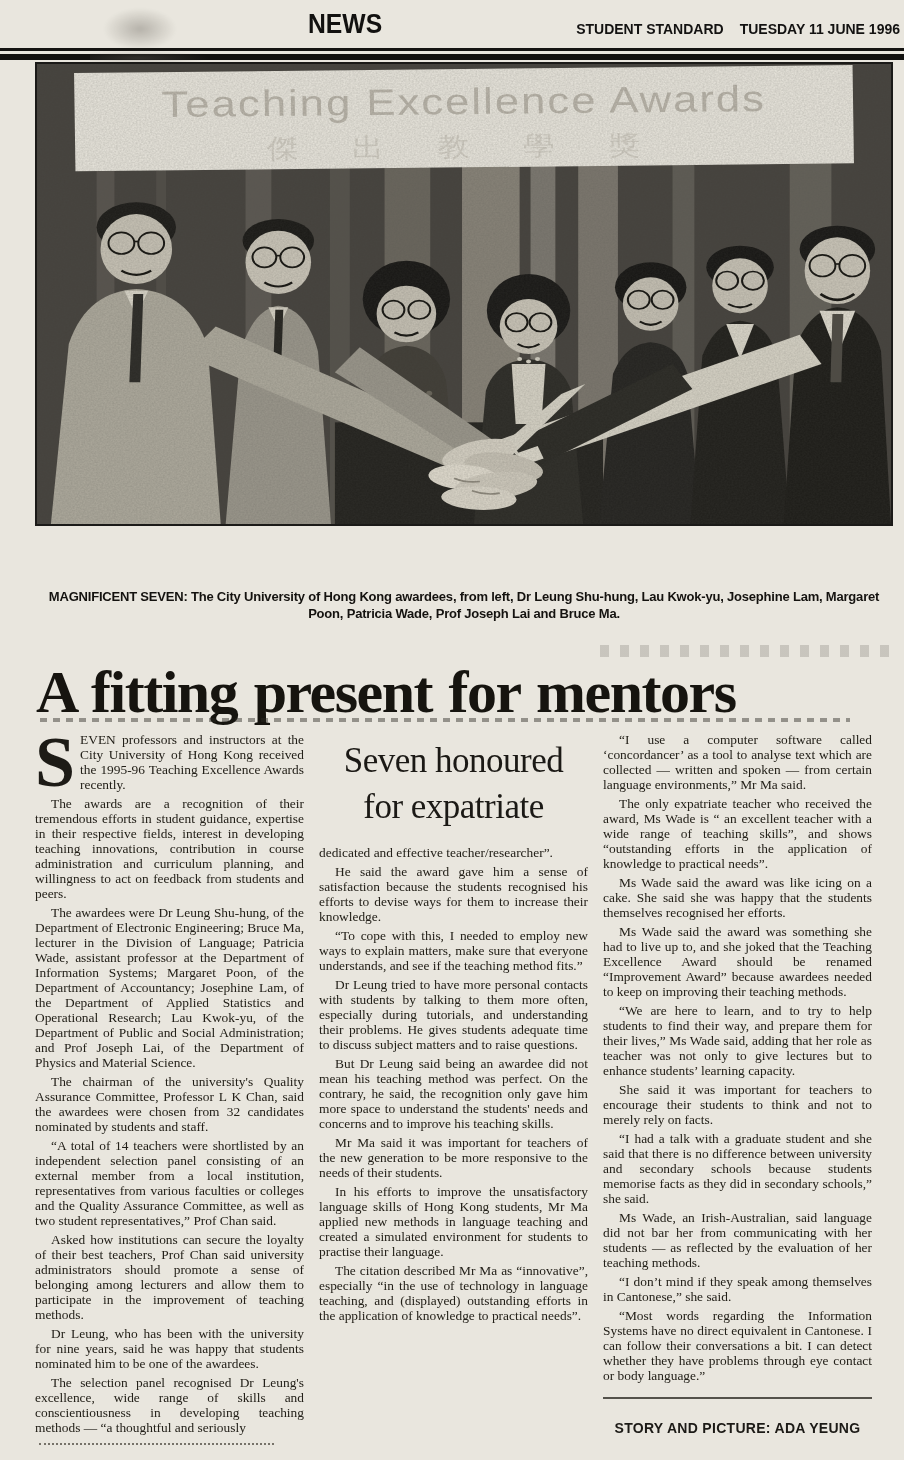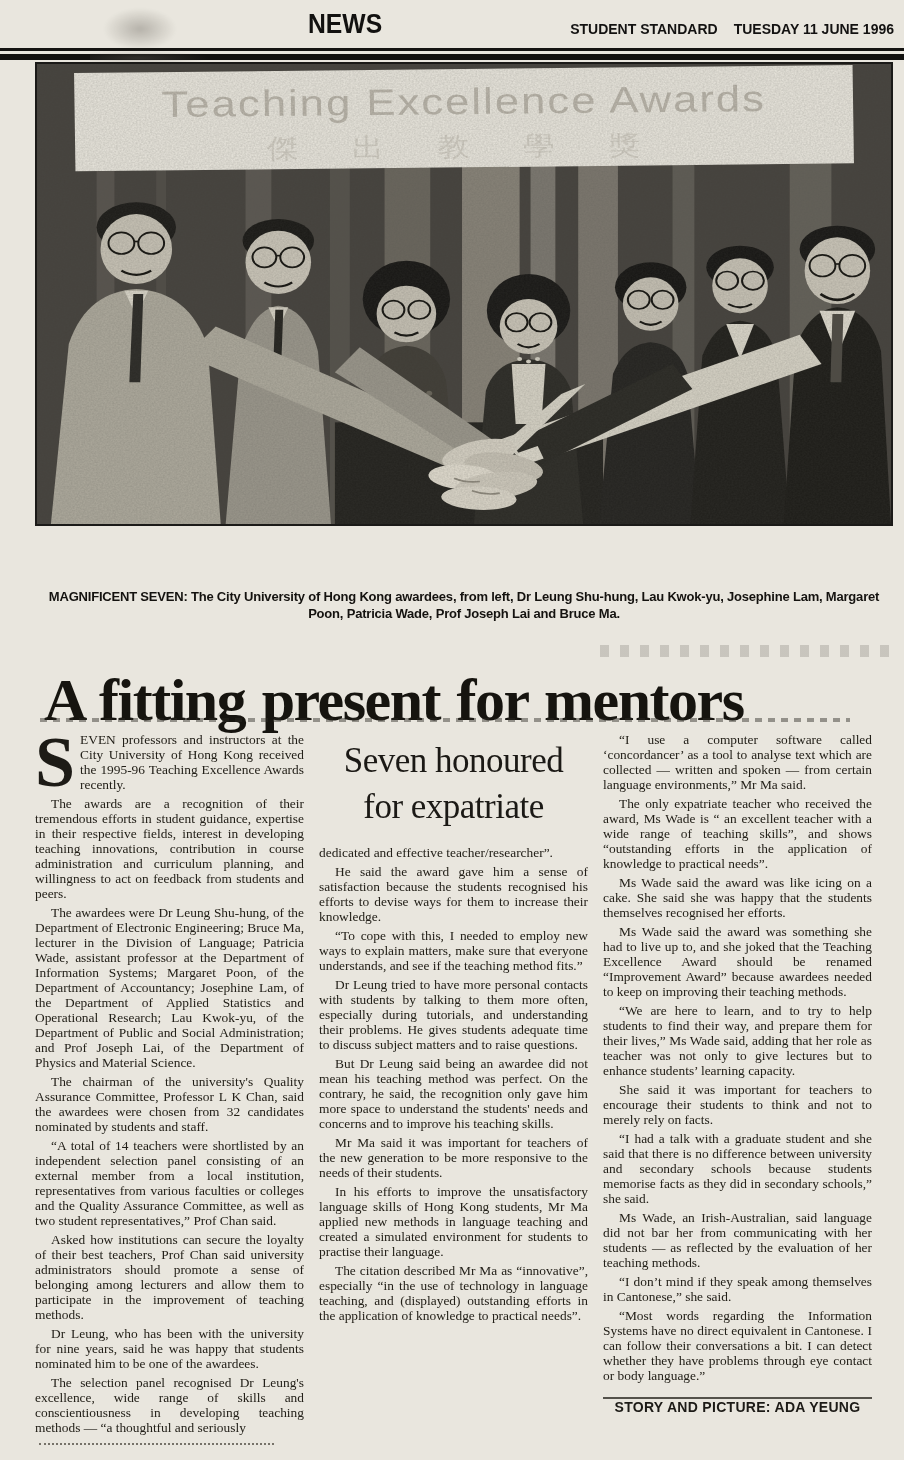--- a/index.html
+++ b/index.html
@@ -8,21 +8,21 @@
     width:904px;height:1460px;
     background:#e9e6de;
     font-family:"Liberation Serif","DejaVu Serif",serif;
     color:#232019;
     position:relative;
     overflow:hidden;
   }
   .page{position:absolute;inset:0;}
 
   
-  .masthead{display:flex;align-items:baseline;padding:10px 10px 2px 0;position:relative;}
+  .masthead{display:flex;align-items:baseline;padding:10px 4px 2px 0;position:relative;}
   .news-title{
     margin-left:308px;
     font-family:"Liberation Sans","DejaVu Sans",sans-serif;
     font-weight:700;font-size:26px;letter-spacing:0px;color:#121110;
     transform:scale(.95,1.08);transform-origin:left bottom;
   }
   .pub-line{margin-left:auto;font-family:"Liberation Sans","DejaVu Sans",sans-serif;
     font-weight:700;font-size:14px;color:#131211;white-space:nowrap;}
   .pub-line .sep{display:inline-block;width:16px;}
   .rule-thin{height:3px;background:#151412;margin-top:5px;}
@@ -38,21 +38,21 @@
   
   .caption{
     position:absolute;left:38px;top:589px;width:852px;
     font-family:"Liberation Sans","DejaVu Sans",sans-serif;
     font-weight:700;font-size:13px;line-height:1.3;letter-spacing:-.2px;
     text-align:center;color:#14120f;
   }
 
   
   .headline{
-    position:absolute;left:36px;top:658px;width:860px;margin:8px;
+    position:absolute;left:36px;top:658px;width:860px;margin:0;
     font-family:"Liberation Serif","DejaVu Serif",serif;
     font-weight:700;font-size:60px;letter-spacing:-1.5px;word-spacing:3px;
     color:#16140f;white-space:nowrap;
   }
   .headline-smear{
     position:absolute;left:40px;top:718px;width:810px;height:4px;opacity:.45;
     background:repeating-linear-gradient(90deg,#2a2822 0 7px,transparent 7px 13px);
   }
 
   
@@ -77,21 +77,21 @@
     font-weight:400;font-size:35px;line-height:1.3;color:#1b1915;
     letter-spacing:-.5px;
   }
   .subhead .sh-line{display:block;}
   .dotted-row{width:235px;border-bottom:2px dotted #5a564d;margin:8px 0 0 4px;opacity:.8;}
 
   
   .byline-block{margin-top:14px;}
   .byline-rule{height:2px;background:#3a3731;opacity:.85;}
   .byline{
-    margin-top:0;text-align:center;
+    margin-top:21px;text-align:center;
     font-family:"Liberation Sans","DejaVu Sans",sans-serif;
     font-weight:600;font-size:14px;letter-spacing:.3px;color:#1c1a16;
   }
 
   
   .smudge{position:absolute;pointer-events:none;}
   .smudge-a{left:100px;top:6px;width:80px;height:46px;opacity:.4;
     background:radial-gradient(ellipse at 50% 50%,#6a665e 0%,transparent 65%);
     filter:blur(1px);}
   .smudge-b{left:90px;top:50px;width:120px;height:16px;opacity:.3;

